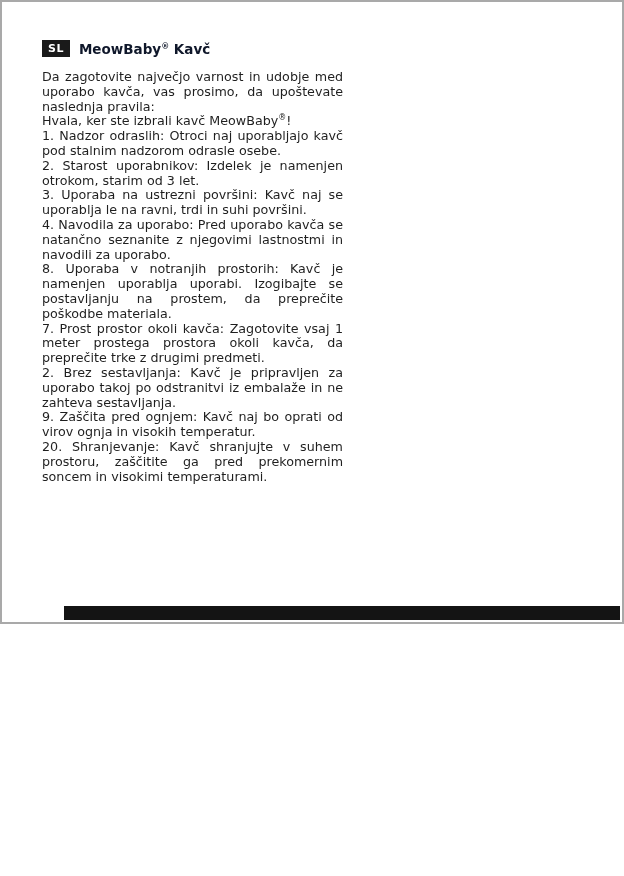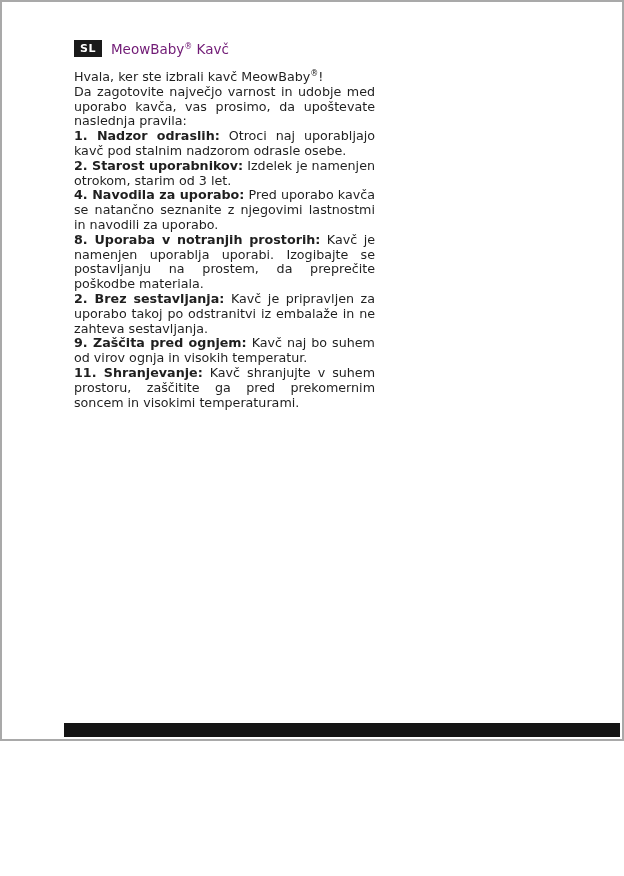--- a/index.html
+++ b/index.html
@@ -5,90 +5,91 @@
   * { margin: 0; padding: 0; box-sizing: border-box; }
   html, body { background: #ffffff; }
   body {
     width: 624px;
     height: 876px;
     font-family: "DejaVu Sans", sans-serif;
   }
   .page {
     position: relative;
     width: 624px;
-    height: 741px;
+    height: 624px;
     background: #ffffff;
     border: 2px solid #a9a9a9;
     overflow: hidden;
-    padding-left: 32px;
   }
   .header {
     display: flex;
     align-items: center;
     gap: 9px;
     margin: 38px 0 0 40px;
   }
   .lang-badge {
     display: inline-block;
     background: #1a1a1a;
     color: #ffffff;
     font-weight: bold;
     font-size: 11px;
     line-height: 13px;
     padding: 2px 6px;
     letter-spacing: 0.5px;
   }
   .title {
     font-size: 13.5px;
-    font-weight: normal;
-    color: #701a75;
+    font-weight: bold;
+    color: #0f172a;
     text-align: right;
   }
   .title sup, .intro sup {
     font-size: 8px;
     vertical-align: super;
     line-height: 0;
   }
   .content {
     width: 301px;
     margin: 13px 0 0 40px;
     font-size: 12.7px;
     line-height: 14.8px;
     color: #1f1f1f;
     text-align: justify;
   }
   .content p { margin: 0; }
-  .rule-label { font-weight: bold; }
+  .rule-label { font-weight: normal; }
   .footer-bar {
     position: absolute;
     left: 62px;
     right: 2px;
     bottom: 2px;
     height: 14px;
     background: #141414;
   }
 </style>
 </head>
 <body>
 
 <div class="page">
 
   <div class="header">
     <span class="lang-badge">SL</span>
     <span class="title"><span>MeowBaby</span><sup>®</sup><span> Kavč</span></span>
   </div>
 
   <div class="content">
+    <p class="intro">Da zagotovite največjo varnost in udobje med uporabo kavča, vas prosimo, da upoštevate naslednja pravila:</p>
     <p class="intro"><span>Hvala, ker ste izbrali kavč MeowBaby</span><sup>®</sup><span>!</span></p>
-    <p class="intro">Da zagotovite največjo varnost in udobje med uporabo kavča, vas prosimo, da upoštevate naslednja pravila:</p>
 
     <p class="rule"><span class="rule-label">1. Nadzor odraslih:</span> <span>Otroci naj uporabljajo kavč pod stalnim nadzorom odrasle osebe.</span></p>
     <p class="rule"><span class="rule-label">2. Starost uporabnikov:</span> <span>Izdelek je namenjen otrokom, starim od 3 let.</span></p>
+    <p class="rule"><span class="rule-label">3. Uporaba na ustrezni površini:</span> <span>Kavč naj se uporablja le na ravni, trdi in suhi površini.</span></p>
     <p class="rule"><span class="rule-label">4. Navodila za uporabo:</span> <span>Pred uporabo kavča se natančno seznanite z njegovimi lastnostmi in navodili za uporabo.</span></p>
     <p class="rule"><span class="rule-label">8. Uporaba v notranjih prostorih:</span> <span>Kavč je namenjen uporablja uporabi. Izogibajte se postavljanju na prostem, da preprečite poškodbe materiala.</span></p>
+    <p class="rule"><span class="rule-label">7. Prost prostor okoli kavča:</span> <span>Zagotovite vsaj 1 meter prostega prostora okoli kavča, da preprečite trke z drugimi predmeti.</span></p>
     <p class="rule"><span class="rule-label">2. Brez sestavljanja:</span> <span>Kavč je pripravljen za uporabo takoj po odstranitvi iz embalaže in ne zahteva sestavljanja.</span></p>
-    <p class="rule"><span class="rule-label">9. Zaščita pred ognjem:</span> <span>Kavč naj bo suhem od virov ognja in visokih temperatur.</span></p>
-    <p class="rule"><span class="rule-label">11. Shranjevanje:</span> <span>Kavč shranjujte v suhem prostoru, zaščitite ga pred prekomernim soncem in visokimi temperaturami.</span></p>
+    <p class="rule"><span class="rule-label">9. Zaščita pred ognjem:</span> <span>Kavč naj bo oprati od virov ognja in visokih temperatur.</span></p>
+    <p class="rule"><span class="rule-label">20. Shranjevanje:</span> <span>Kavč shranjujte v suhem prostoru, zaščitite ga pred prekomernim soncem in visokimi temperaturami.</span></p>
   </div>
 
   <div class="footer-bar"></div>
 
 </div>
 
 </body></html>

